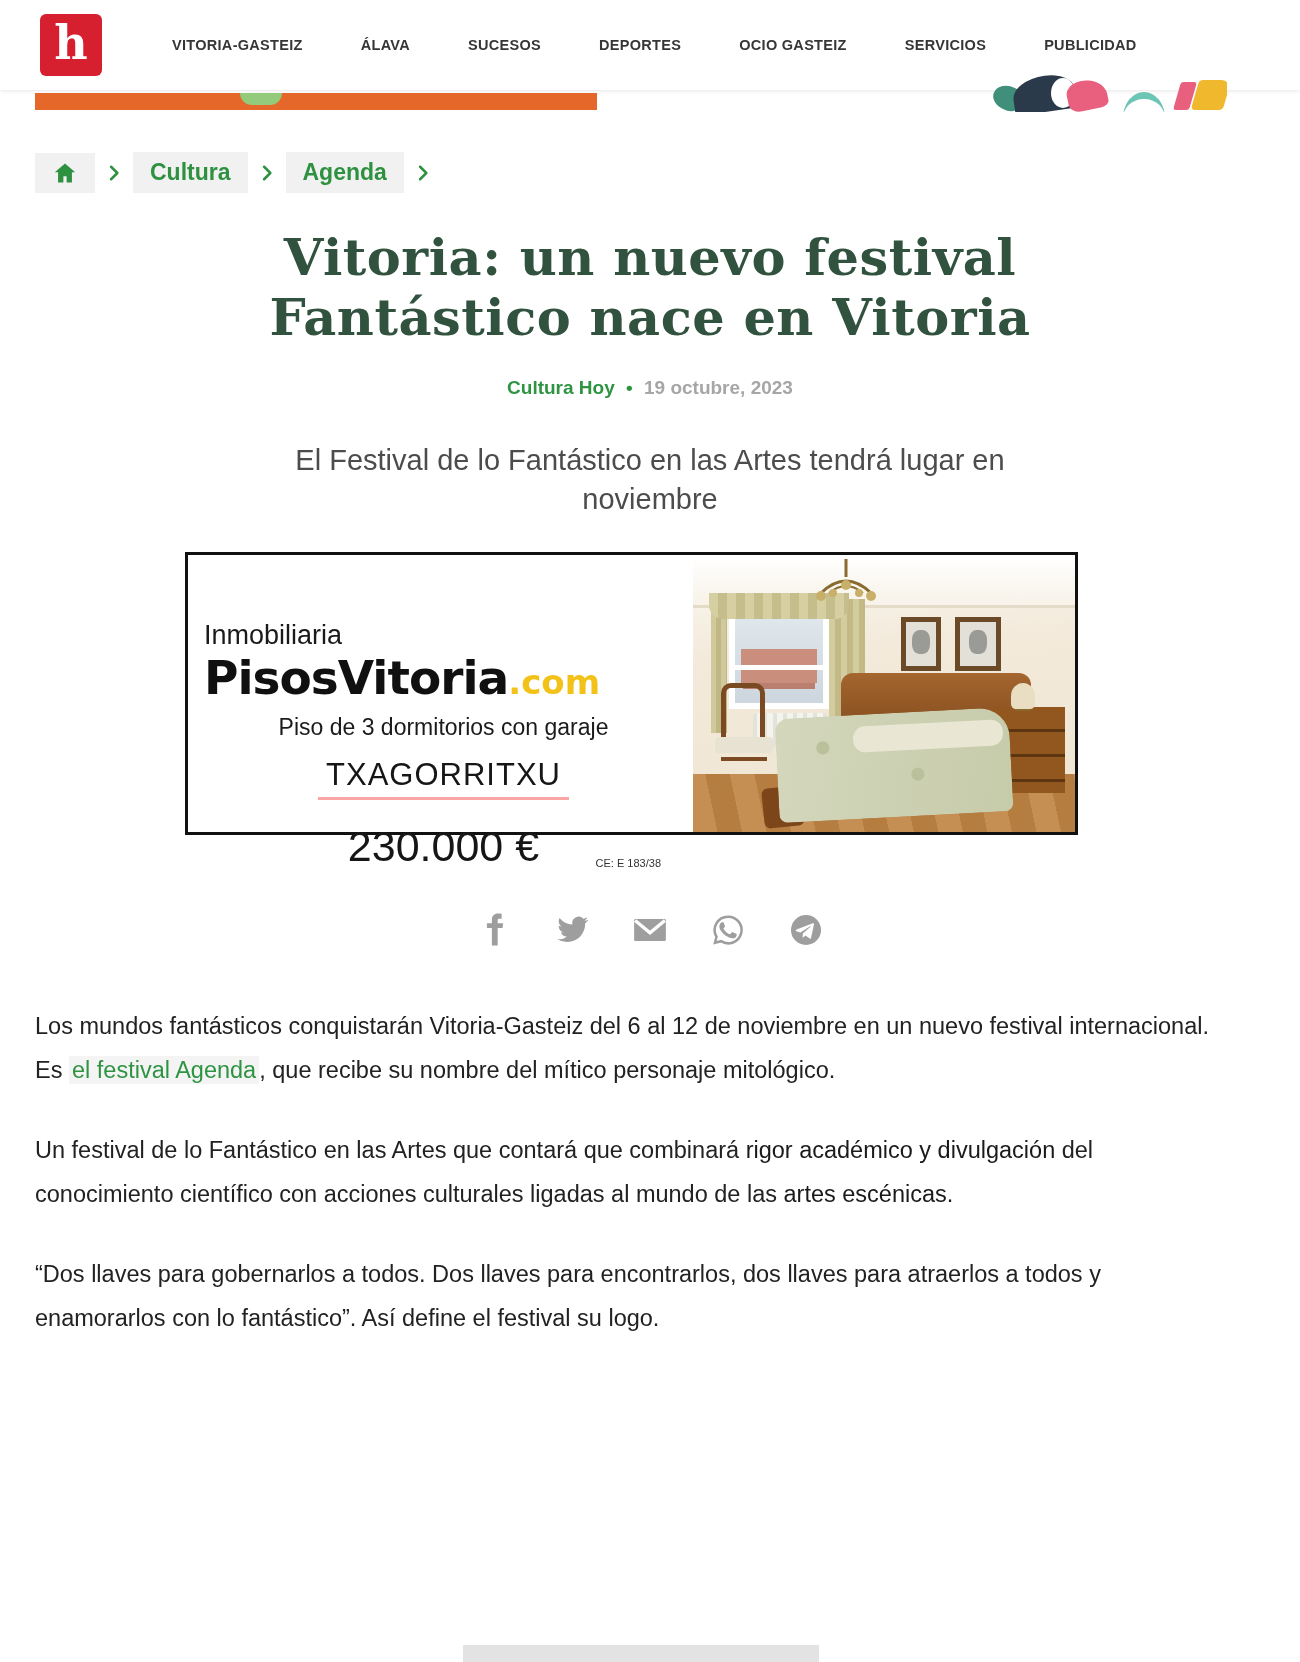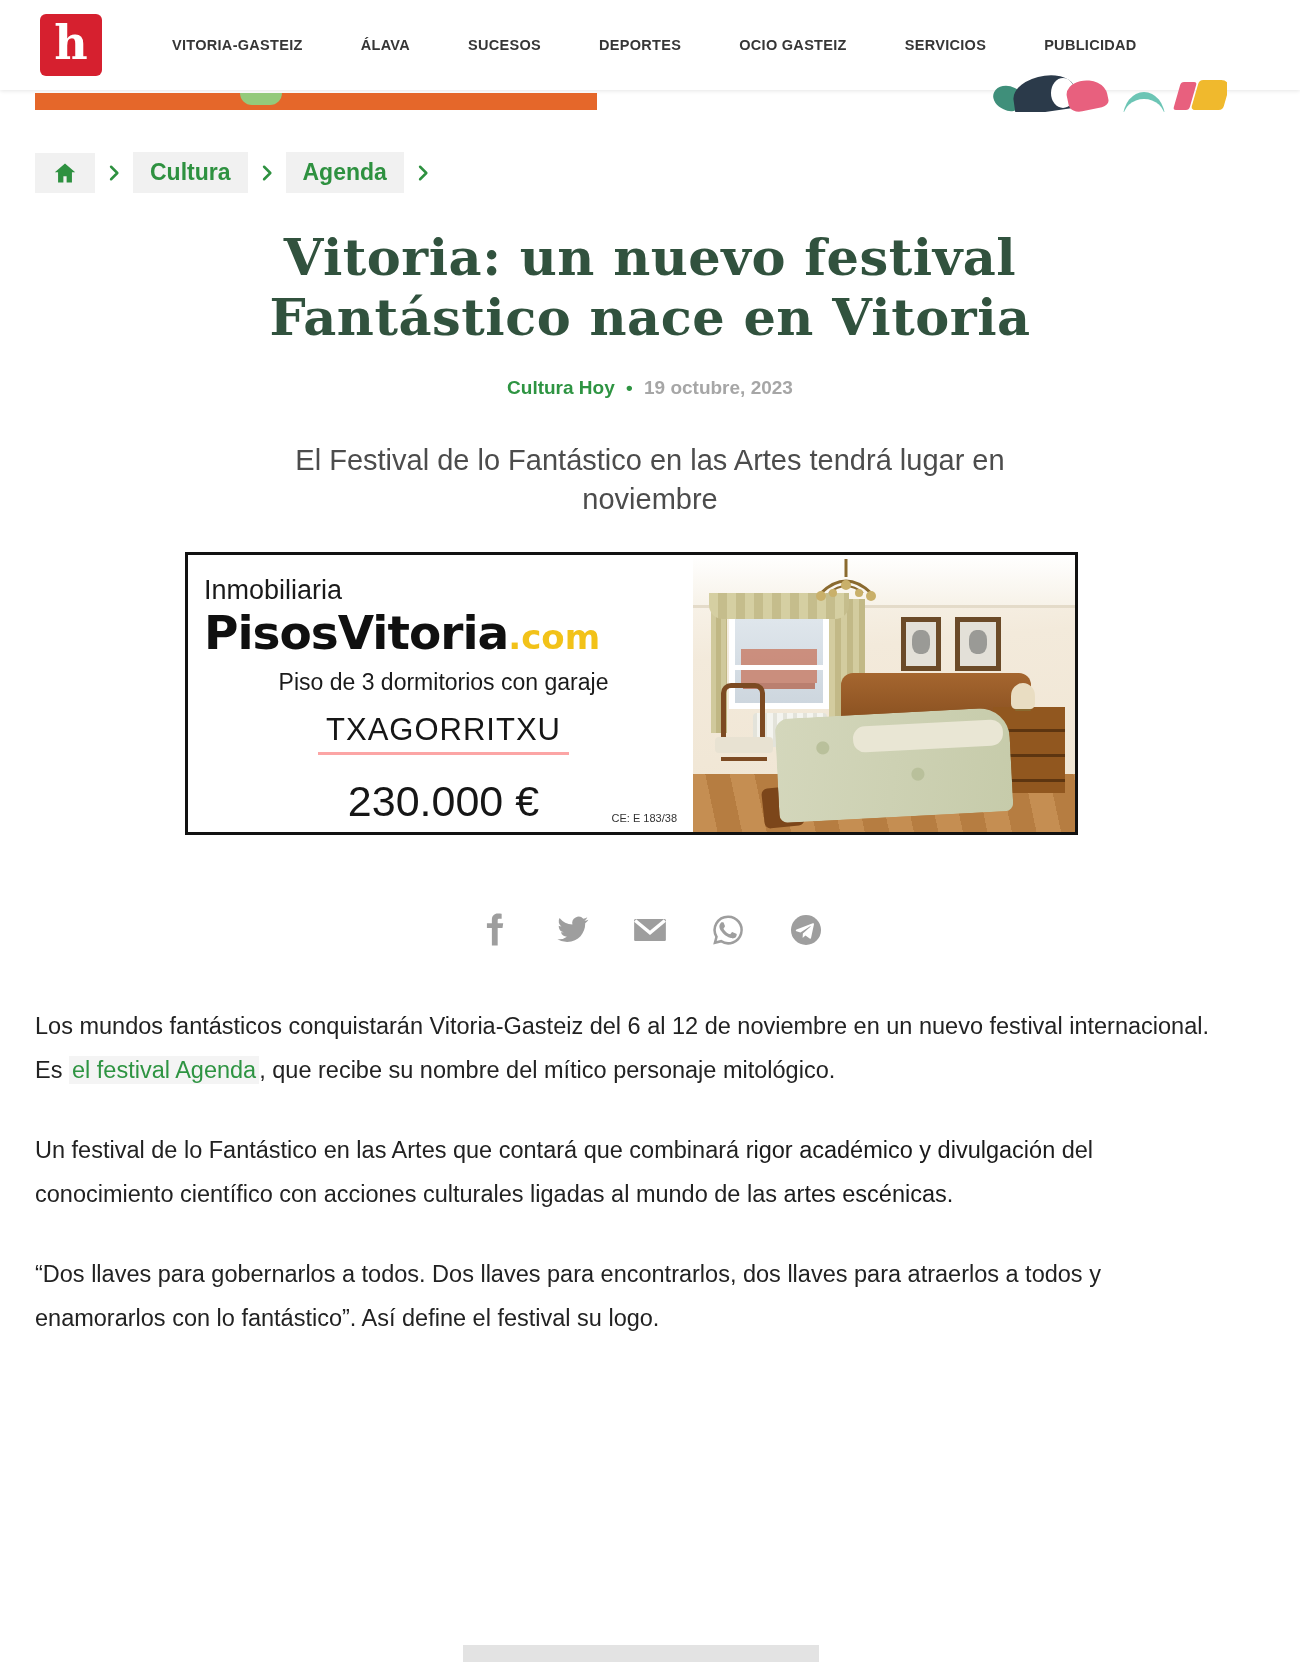--- a/index.html
+++ b/index.html
@@ -76,31 +76,31 @@
     font-size:29px; font-weight:400; color:#4c4c4c; line-height:1.32;
   }
 
   
   .ad-banner {
     display:flex; width:893px; margin:34px 0 0 185px; height:283px;
     border:3px solid #111; background:#fff; text-decoration:none; color:#111;
     cursor:pointer;
   }
   .ad-text { width:505px; padding:20px 10px 10px 16px; position:relative; }
-  .ad-kicker { font-size:27px; color:#1a1a1a; }
+  .ad-kicker { font-size:27px; color:#1a1a1a;margin-top:45px; }
   .ad-brand { font-family:"DejaVu Sans", sans-serif; font-weight:700; font-size:47px; letter-spacing:-1px; line-height:1.05; margin-top:2px; color:#101010; }
   .ad-brand .tld { color:#f2c219; font-size:34px; letter-spacing:0; }
   .ad-line { text-align:center; font-size:23px; margin-top:12px; color:#1a1a1a; }
   .ad-loc {
     text-align:center; font-size:31px; letter-spacing:1px; margin:16px auto 0;
     width:fit-content; padding:0 8px 4px; border-bottom:3px solid #fca5a5; color:#161616;
   }
   .ad-price-row { position:relative; margin-top:22px; text-align:center; }
   .ad-price { font-size:43px; color:#161616; }
-  .ad-cert { position:absolute; right:6px; bottom:2px; font-size:11px; color:#333; }
+  .ad-cert { position:absolute; right:22px; bottom:2px; font-size:11px; color:#333; }
 
   
   .ad-photo { position:relative; width:382px; overflow:hidden;
     background:linear-gradient(175deg,#fbf8f2 0%,#f3eadb 34%,#efe4d1 100%); }
   .ph { position:absolute; }
   .ph-ceiling { top:0; left:0; right:0; height:52px; background:linear-gradient(#ffffff,#f7f2e8); }
   .ph-cornice { top:50px; left:0; right:0; height:3px; background:#e4dbc9; }
   .ph-floor { bottom:0; left:0; right:0; height:58px;
     background:repeating-linear-gradient(78deg,#c58e52 0 24px,#b67d41 24px 48px); }
   .ph-valance { left:16px; top:38px; width:140px; height:26px; border-radius:0 0 14px 14px;

